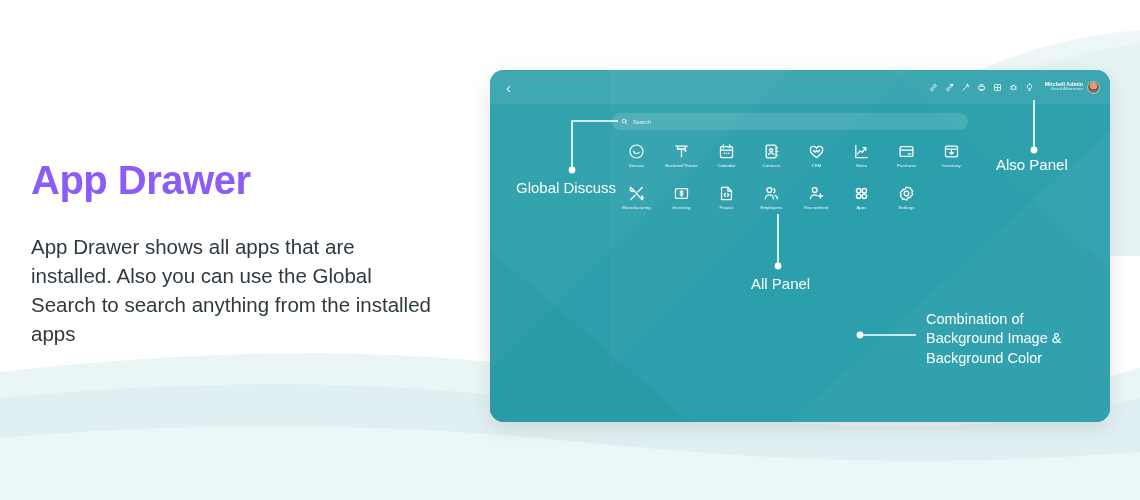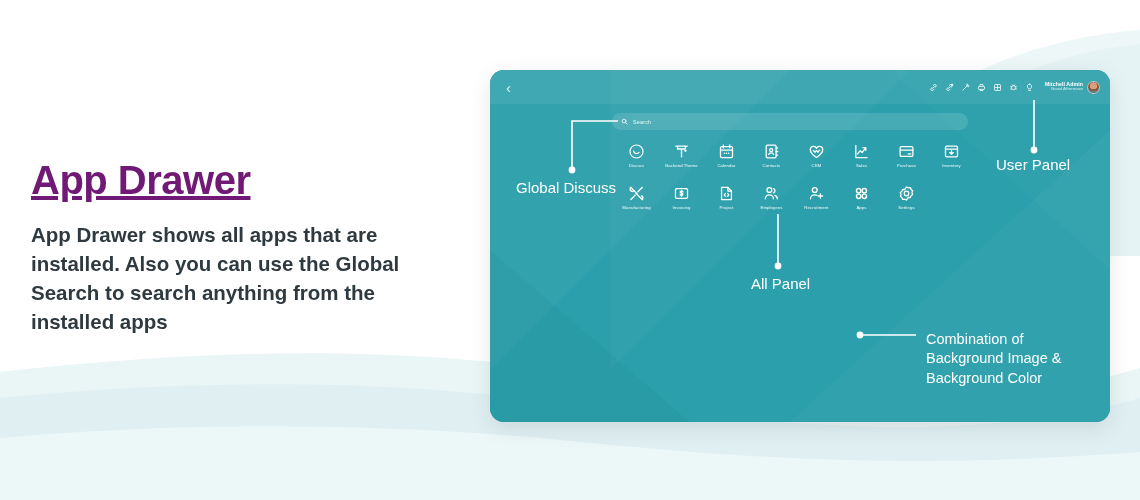--- a/index.html
+++ b/index.html
@@ -16,31 +16,29 @@
   
   .left-copy {
     position: absolute;
     left: 31px; top: 160px;
     width: 400px;
     z-index: 3;
   }
   .headline {
     font-size: 40px;
     font-weight: bold;
-    color: #701a75;
+    color: #8b5cf6;
     letter-spacing: -0.5px;
     line-height: 1.0;
-    text-decoration: underline;
   }
   .subcopy {
-    margin-top: 20px;
+    margin-top: 32px;
     font-size: 20.5px;
     line-height: 1.42;
     color: #2f3a40;
-    font-weight: bold;
   }
 
   
   .mockup {
     position: absolute;
     left: 490px; top: 70px;
     width: 620px; height: 352px;
     border-radius: 14px;
     overflow: hidden;
     z-index: 4;
@@ -120,21 +118,21 @@
     position: absolute;
     z-index: 6;
     color: #ffffff;
     font-size: 15px;
     line-height: 1.33;
     white-space: pre-line;
   }
   .anno-global  { left: 516px; top: 178px; }
   .anno-allapps { left: 751px; top: 274px; }
   .anno-user    { left: 996px; top: 155px; }
-  .anno-combo   { left: 926px; top: 310px; font-size: 14.5px; margin-top: 20px; }
+  .anno-combo   { left: 926px; top: 310px; font-size: 14.5px; }
   .anno-svg { position: absolute; inset: 0; width: 1140px; height: 500px; z-index: 5; pointer-events: none; }
 </style>
 </head>
 <body>
 
 <svg class="bg-waves" viewBox="0 0 1140 500">
   <path d="M1140,30 C1060,36 980,62 930,100 C880,138 862,182 880,230 L1140,230 Z" fill="#eef7f8"></path>
   <path d="M1140,44 C1058,52 986,82 944,124 C902,166 896,210 916,256 L1140,256 Z" fill="#e6f3f4"></path>
   <path d="M0,372 C180,352 330,348 470,360 C640,374 790,400 940,396 C1030,394 1095,382 1140,368 L1140,500 L0,500 Z" fill="#eaf5f6"></path>
   <path d="M0,398 C170,382 320,380 462,392 C640,408 800,432 950,426 C1040,422 1098,410 1140,398 L1140,500 L0,500 Z" fill="#e0f0f2"></path>
@@ -354,16 +352,16 @@
 
   <path d="M1034 100 L1034 148" stroke="#ffffff" stroke-width="1.6" fill="none"></path>
   <circle cx="1034" cy="150" r="3.4" fill="#ffffff"></circle>
 
   <path d="M862 335 L916 335" stroke="#ffffff" stroke-width="1.6" fill="none"></path>
   <circle cx="860" cy="335" r="3.4" fill="#ffffff"></circle>
 </svg>
 
 <div class="anno-label anno-global">Global Discuss</div>
 <div class="anno-label anno-allapps">All Panel</div>
-<div class="anno-label anno-user">User Panel</div>
+<div class="anno-label anno-user">Also Panel</div>
 <div class="anno-label anno-combo">Combination of
 Background Image &amp;
 Background Color</div>
 
 </body></html>

